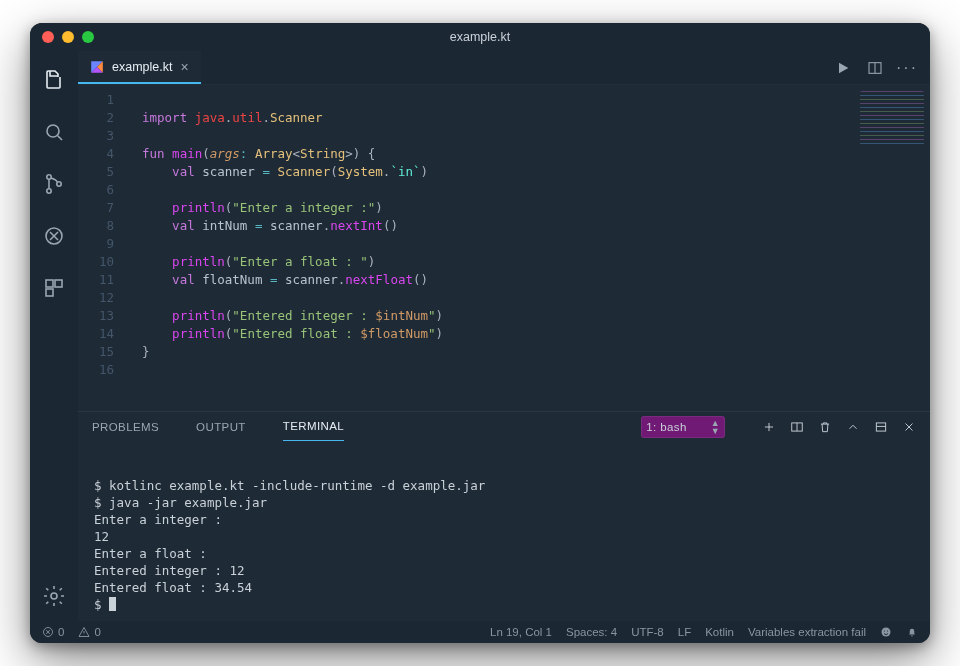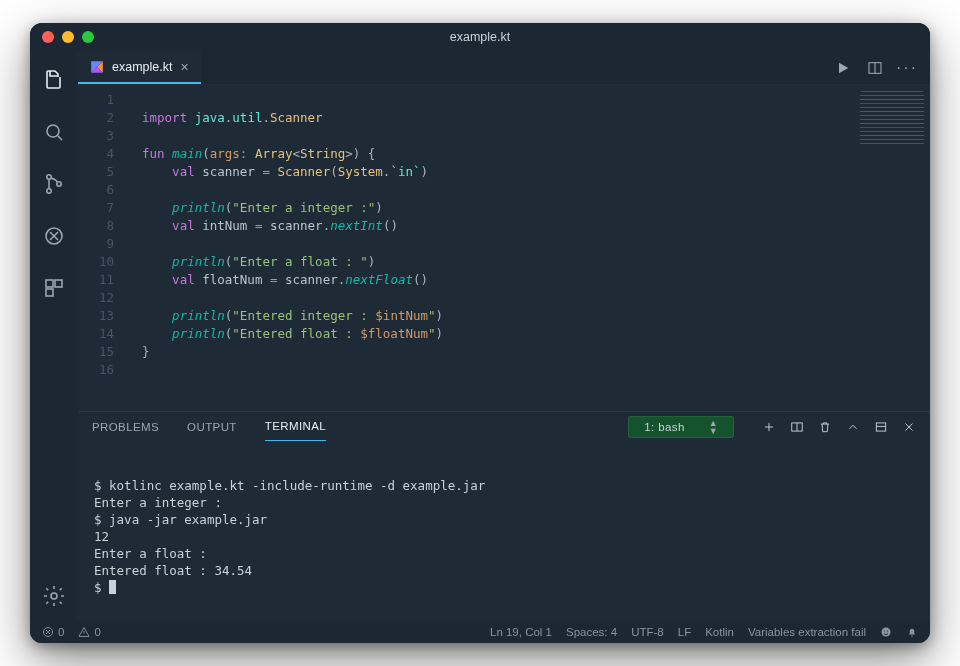--- a/index.html
+++ b/index.html
@@ -115,24 +115,24 @@
   .code {
     flex: 1;
     padding: 6px 0 6px 18px;
     font-size: 12.5px;
     line-height: 18px;
     white-space: pre;
     color: #b8c4d0;
   }
   .code .ln { height: 18px; }
   .tok-kw    { color: #c678dd; }       
-  .tok-pkg   { color: #5eead4; }       
+  .tok-pkg   { color: #ef4444; }       
   .tok-type  { color: #e5c07b; }       
-  .tok-func  { color: #14b8a6; font-style: italic; } 
-  .tok-param { color: #d19a66; }
+  .tok-func  { color: #d946ef; } 
+  .tok-param { color: #d19a66; font-style: italic; }
   .tok-str   { color: #98c379; }
   .tok-op    { color: #56b6c2; }       
   .tok-punc  { color: #abb2bf; }
   .tok-back  { color: #5eead4; }
   .tok-int   { color: #d19a66; text-align: right; }
 
   .minimap {
     position: absolute;
     top: 6px; right: 6px;
     width: 64px; height: 56px;
@@ -153,34 +153,34 @@
     border-top: 1px solid rgba(255,255,255,.06);
     background: #1e2a35;
     display: flex;
     flex-direction: column;
   }
   .panel-tabs {
     height: 34px;
     display: flex;
     align-items: center;
     padding: 0 14px;
-    gap: 28px;
+    gap: 37px;
     color: #9aa6b2;
     font-family: -apple-system, sans-serif;
     font-size: 11.5px;
     letter-spacing: .4px;
   }
   .panel-tab { cursor: pointer; padding: 8px 0; }
   .panel-tab.active { color: #e6edf3; border-bottom: 1px solid #47b7f0; }
   .panel-tabs .grow { flex: 1; }
   .panel-select {
-    background: #14532d;
+    background: #701a75;
     border: 1px solid rgba(255,255,255,.08);
     border-radius: 3px;
-    padding: 2px 15px;
+    padding: 2px 4px;
     display: flex; align-items: center; gap: 24px;
     font-size: 11.5px;
     color: #c9d1d9;
   }
   .panel-select .arrows { font-size: 9px; line-height: 8px; color:#9aa6b2; }
   .panel-actions { display: flex; align-items: center; gap: 14px; color: #c9d1d9; }
   .panel-actions .ico { cursor: pointer; display:flex; }
   .panel-actions svg { width:14px; height:14px; stroke: currentColor; fill:none; stroke-width:1.6; }
 
   .terminal {
@@ -364,21 +364,21 @@
                 </svg>
               </div>
             <div class="ico">
                 <svg viewBox="0 0 24 24">
                   <path d="M6 6l12 12M18 6L6 18"></path>
                 </svg>
               </div>
           </div>
         </div>
         <div class="terminal" id="terminal">
-          <div>$ kotlinc example.kt -include-runtime -d example.jar</div><div>Enter a integer :</div><div>$ java -jar example.jar</div><div>12</div><div>Enter a float :</div><div>Entered float : 34.54</div><div>$ <span class="cursor"></span></div>
+          <div>$ kotlinc example.kt -include-runtime -d example.jar</div><div>$ java -jar example.jar</div><div>Enter a integer :</div><div>12</div><div>Enter a float :</div><div>Entered integer : 12</div><div>Entered float : 34.54</div><div>$ <span class="cursor"></span></div>
         </div>
       </div>
 
     </div>
   </div>
 
   <div class="statusbar">
     <div class="status-item">
       <svg viewBox="0 0 24 24">
           <circle cx="12" cy="12" r="9"></circle>

